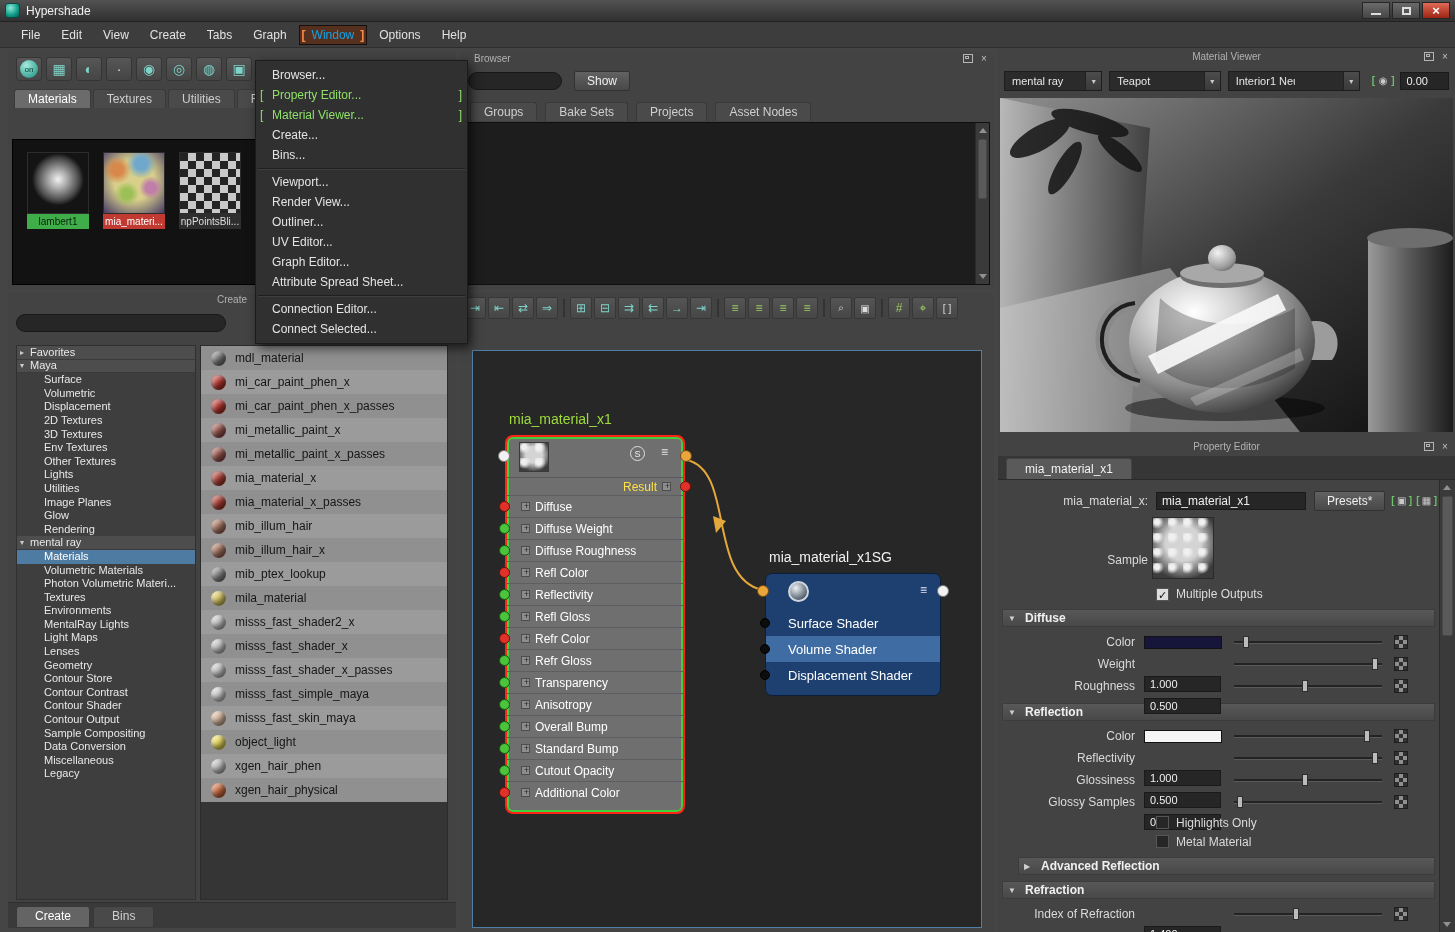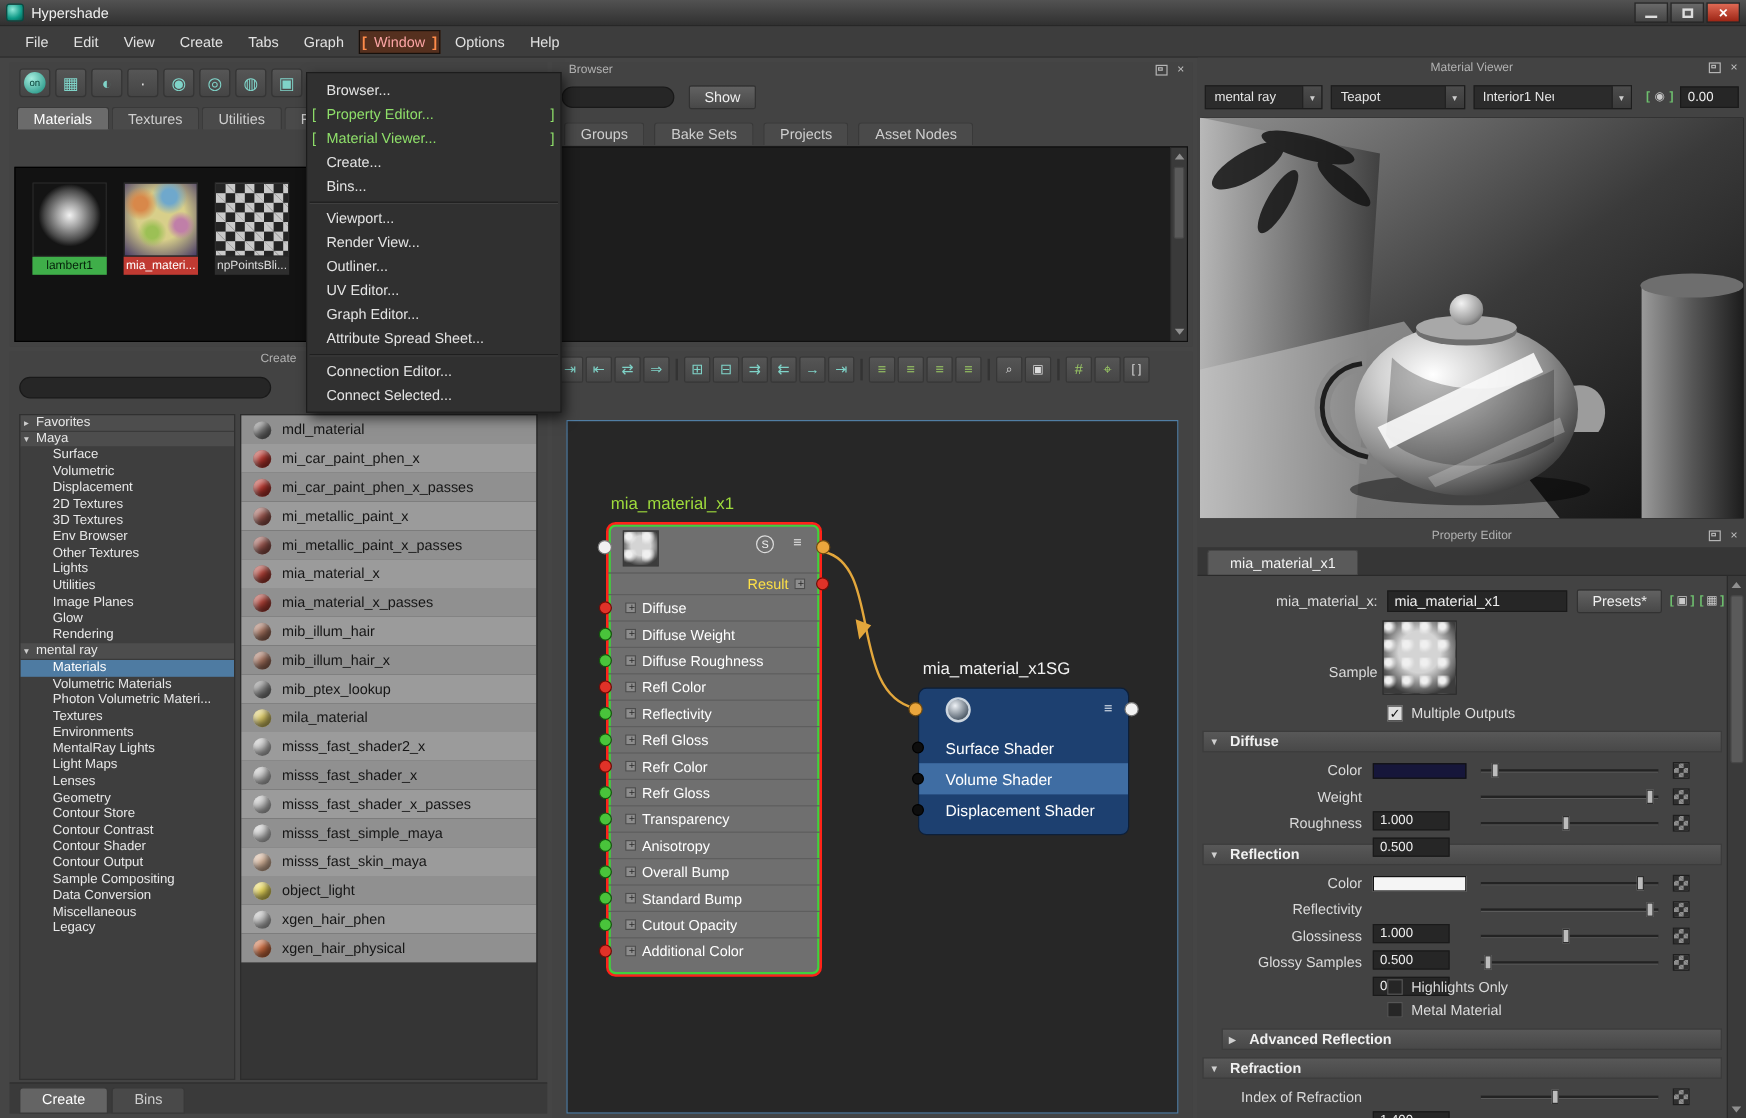--- a/index.html
+++ b/index.html
@@ -18,21 +18,21 @@
     display:flex;align-items:center;justify-content:center;position:relative;}
   .win-btn .bar{width:10px;height:2px;background:#ddd;margin-top:7px;}
   .win-btn .box{width:9px;height:8px;border:2px solid #ddd;}
   .win-btn.close{background:linear-gradient(#e06a55,#9c2414);}
   .win-btn.close::before{content:"×";color:#fff;font-size:13px;font-weight:bold;line-height:1;}
 
   
   .menubar{position:absolute;left:0;top:22px;right:0;height:26px;background:#3d3d3d;
     display:flex;align-items:center;padding-left:12px;gap:3px;border-bottom:1px solid #2d2d2d;}
   .menu-item{padding:3px 9px;color:#e2e2e2;position:relative;}
-  .menu-item.open{background:#55301f;border:1px solid #17100c;color:#fca5a5;padding:2px 12px;}
+  .menu-item.open{background:#55301f;border:1px solid #17100c;color:#0ea5e9;padding:2px 12px;}
   .menu-item.open::before{content:"[";position:absolute;left:2px;color:#ff8b4a;font-weight:bold;}
   .menu-item.open::after{content:"]";position:absolute;right:2px;color:#ff8b4a;font-weight:bold;}
 
   
   .wmenu{position:absolute;left:255px;top:60px;width:213px;background:#303030;border:1px solid #1c1c1c;
     box-shadow:3px 4px 10px rgba(0,0,0,.65);z-index:90;padding:4px 0;}
   .wmenu-item{height:20px;line-height:20px;padding-left:16px;font-size:12px;color:#e4e4e4;position:relative;white-space:nowrap;}
   .wmenu-item.toggled{color:#8fe06a;}
   .wmenu-item.toggled::before{content:"[";position:absolute;left:4px;color:#8fe06a;}
   .wmenu-item.toggled::after{content:"]";position:absolute;right:5px;color:#8fe06a;}
@@ -217,21 +217,21 @@
   .pe-check.checked{background:#dedede;}
   .pe-sec{height:18px;margin:6px 4px 4px 4px;background:linear-gradient(#585858,#484848);border:1px solid #3c3c3c;
     display:flex;align-items:center;gap:7px;padding-left:5px;}
   .pe-sec .sec-arrow{font-size:8px;color:#cfcfcf;width:10px;}
   .pe-sec .sec-label{font-weight:bold;font-size:12px;color:#f0f0f0;}
   .pe-sec.sub{margin-left:20px;}
   .pe-row{height:22px;display:flex;align-items:center;}
   .pe-label{width:146px;text-align:right;padding-right:9px;font-size:12px;color:#dadada;flex:0 0 auto;}
   .pe-ctrl{width:80px;display:flex;align-items:center;flex:0 0 auto;}
   .pe-color{width:78px;height:13px;border:1px solid #121212;}
-  .pe-num{width:64px;height:16px;background:#262626;border:1px solid #1a1a1a;color:#efefef;font-size:11px;
+  .pe-num{width:77px;height:16px;background:#262626;border:1px solid #1a1a1a;color:#efefef;font-size:11px;
     line-height:15px;padding-left:5px;margin-top:40px;}
   .pe-slider{position:relative;width:148px;height:14px;margin-left:10px;flex:0 0 auto;}
   .pe-track{position:absolute;left:0;right:0;top:6px;height:3px;background:#232323;border-bottom:1px solid #5a5a5a;}
   .pe-handle{position:absolute;top:1px;width:6px;height:12px;background:#bcbcbc;border:1px solid #2e2e2e;}
   .pe-map{width:14px;height:14px;margin-left:12px;border:1px solid #1f1f1f;flex:0 0 auto;
     background-image:linear-gradient(45deg,#8f8f8f 25%,transparent 25%,transparent 75%,#8f8f8f 75%),
     linear-gradient(45deg,#8f8f8f 25%,#2f2f2f 25%,#2f2f2f 75%,#8f8f8f 75%);
     background-size:8px 8px;background-position:0 0,4px 4px;}
   .pe-crow{height:19px;display:flex;align-items:center;gap:7px;padding-left:158px;}
   .pe-crow .cl{font-size:12px;color:#dadada;}
@@ -409,21 +409,21 @@
           <span>2D Textures</span>
         </div>
 
         <div class="tr-row item">
           <span class="tr-arrow"></span>
           <span>3D Textures</span>
         </div>
 
         <div class="tr-row item">
           <span class="tr-arrow"></span>
-          <span>Env Browser</span>
+          <span>Env Textures</span>
         </div>
 
         <div class="tr-row item">
           <span class="tr-arrow"></span>
           <span>Other Textures</span>
         </div>
 
         <div class="tr-row item">
           <span class="tr-arrow"></span>
           <span>Lights</span>

